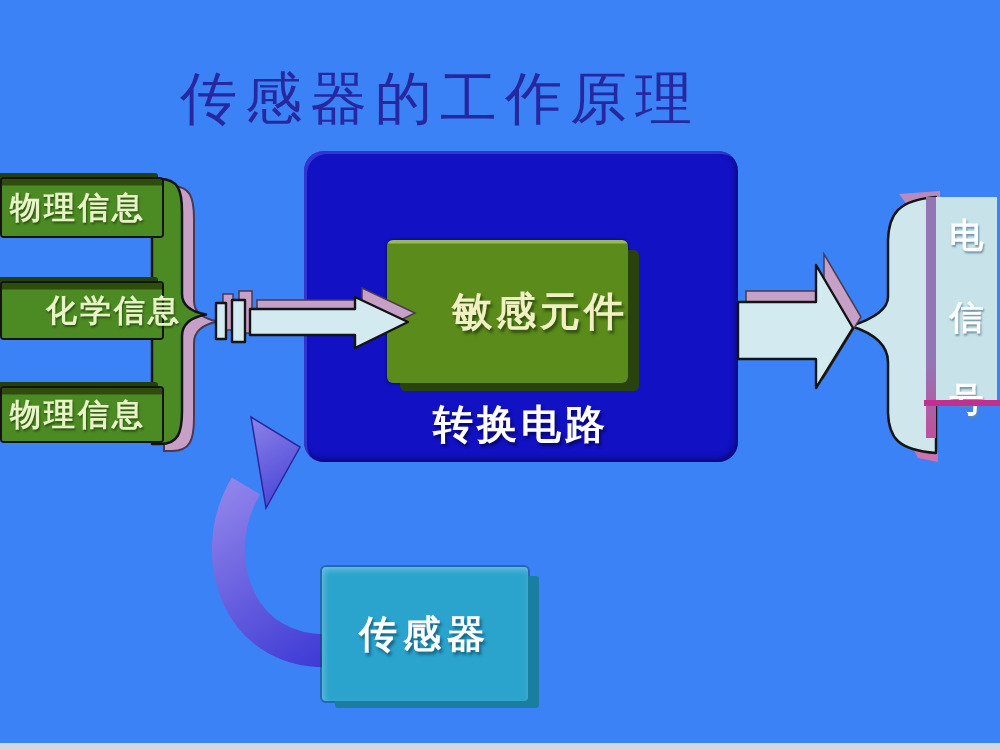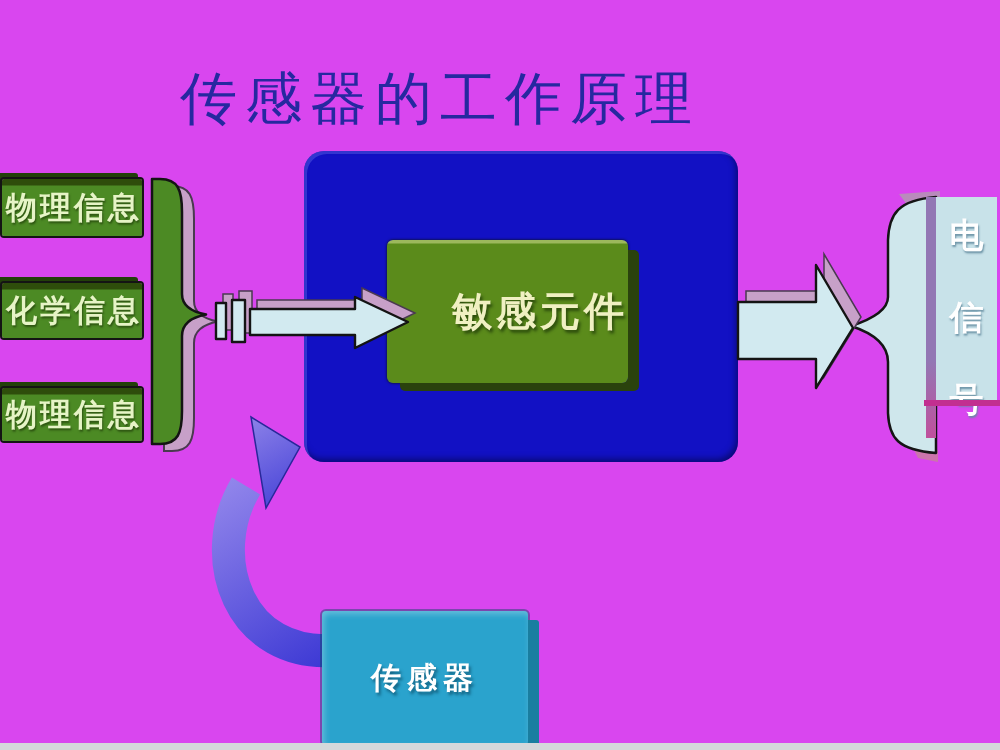--- a/index.html
+++ b/index.html
@@ -1,42 +1,41 @@
 <!DOCTYPE html>
 <html><head>
 <meta charset="utf-8">
 <style>
   html,body{margin:0;padding:0;}
   .slide{
     position:relative;width:1000px;height:750px;overflow:hidden;
-    background:#d946ef;
+    background:#3b82f6;
     font-family:"Liberation Sans", sans-serif;
   }
   .abs{position:absolute;}
   svg.layer{position:absolute;left:0;top:0;width:1000px;height:750px;pointer-events:none;}
 
   .title{
     left:145px;top:56px;width:590px;height:86px;
     display:flex;align-items:center;justify-content:center;
     font-family:"DejaVu Serif", serif;
     font-size:57px;font-weight:500;letter-spacing:8px;
     color:#2628a0;white-space:nowrap;
   }
 
   .input-box{
-    left:2px;width:140px;
+    left:2px;width:160px;
     background:linear-gradient(180deg,#2e4d0b 0px,#2e4d0b 6px,#4c8a24 7px);
     box-shadow:0 0 0 2px #141414, -5px -5px 0 1px #23400a;
     border-radius:2px;
     display:flex;align-items:center;
     padding-left:8px;box-sizing:border-box;
     font-size:31px;font-weight:bold;letter-spacing:3px;
     color:#e6f4c6;text-shadow:1px 2px 2px rgba(20,40,0,.55);
     white-space:nowrap;
-    justify-content:flex-end;
   }
   .input-box.b1{top:179px;height:57px;}
   .input-box.b2{top:283px;height:55px;padding-left:44px;}
   .input-box.b3{top:388px;height:53px;}
 
   .converter-box{
     left:304px;top:151px;width:434px;height:311px;
     background:#1211c4;border-radius:20px;
     box-shadow:inset 3px 3px 0 rgba(90,100,230,.45), inset -2px -3px 6px rgba(0,0,40,.5);
   }
@@ -56,24 +55,23 @@
     font-size:40px;font-weight:bold;letter-spacing:4px;
     color:#ffffff;text-shadow:2px 3px 3px rgba(0,0,60,.6);
     white-space:nowrap;
   }
 
   .sensor-box{
     left:322px;top:567px;width:206px;height:134px;
     background:#2aa3cd;border-radius:4px;
     box-shadow:12px 8px 0 -1px #197ea0, 0 0 0 2px rgba(10,70,95,.45), inset 2px 3px 6px rgba(255,255,255,.3);
     display:flex;align-items:center;justify-content:center;
-    font-size:30px;font-weight:bold;letter-spacing:6px;
+    font-size:38px;font-weight:bold;letter-spacing:6px;
     color:#ffffff;text-shadow:2px 3px 3px rgba(5,60,85,.6);
     white-space:nowrap;
-    margin-top:44px;
   }
 
   .signal-strip{
     left:926px;top:197px;width:10px;height:241px;
     background:linear-gradient(180deg,#9377b4 0%,#9377b4 68%,#c0509c 100%);
   }
   .signal-box{
     left:936px;top:197px;width:61px;height:207px;
     background:#c8e2e9;
     display:flex;flex-direction:column;align-items:center;
@@ -127,20 +125,21 @@
     <span>化学信息</span>
   </div>
   <div class="abs input-box b3">
     <span>物理信息</span>
   </div>
 
   <div class="abs converter-box"></div>
   <div class="abs element-box">
     <span>敏感元件</span>
   </div>
+  <div class="abs converter-label">转换电路</div>
 
   <div class="abs sensor-box">
     <span>传感器</span>
   </div>
 
   <div class="abs signal-strip"></div>
   <div class="abs signal-box">
     <span>电</span>
     <span>信</span>
     <span>号</span>

